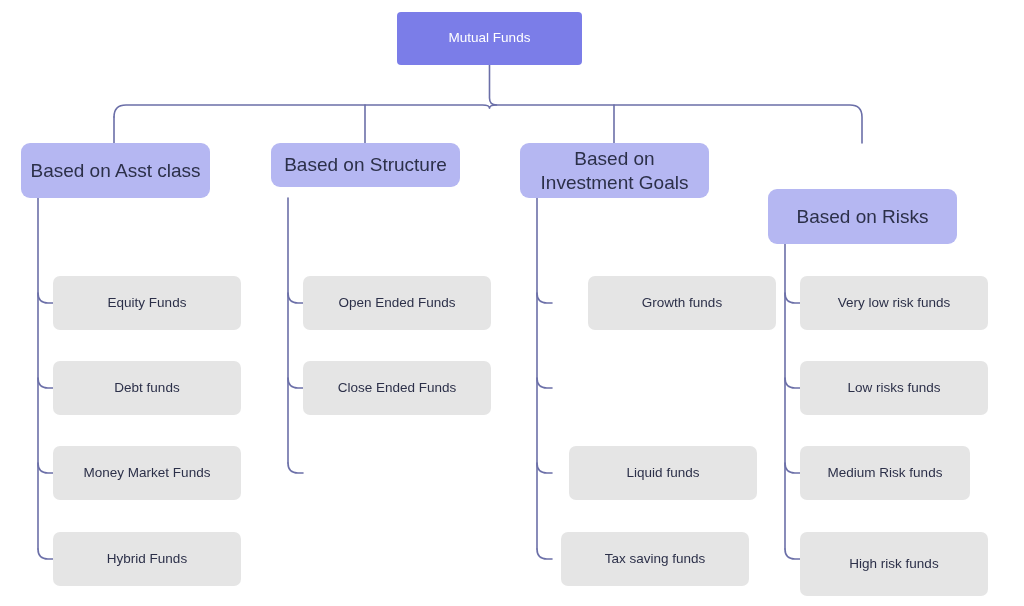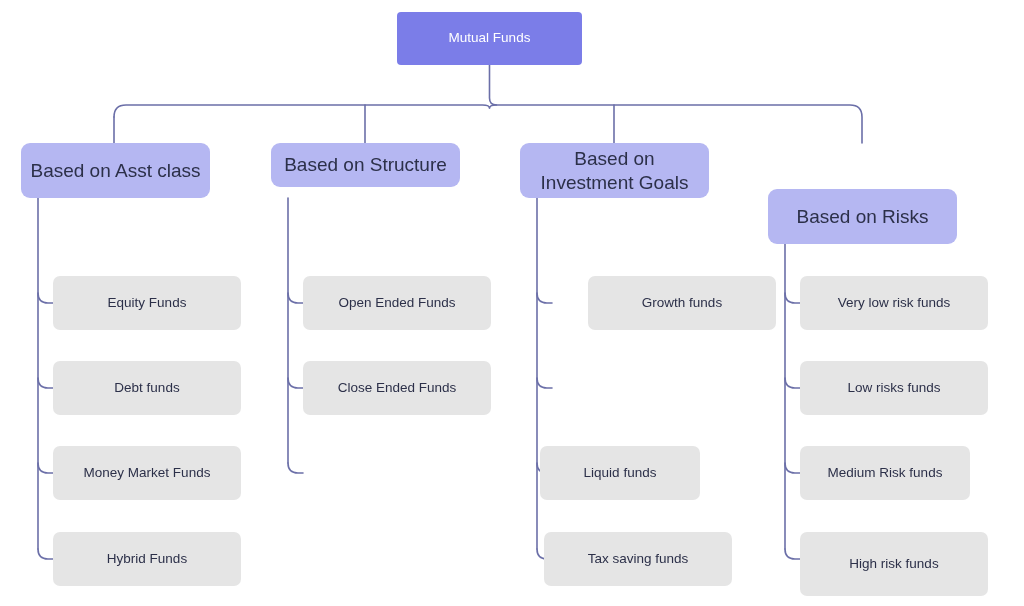--- a/index.html
+++ b/index.html
@@ -118,24 +118,24 @@
     </div>
     <div class="node node-leaf" style="left: 303px; top: 361px; width: 188px; height: 54px;">
       <span class="node-label">Close Ended Funds</span>
     </div>
     <div class="node node-branch" style="left: 520px; top: 143px; width: 189px; height: 55px;">
       <span class="node-label">Based on Investment Goals</span>
     </div>
     <div class="node node-leaf" style="left: 552px; top: 276px; width: 188px; height: 54px; margin-left: 36px;">
       <span class="node-label">Growth funds</span>
     </div>
-    <div class="node node-leaf" style="left: 540px; top: 446px; width: 160px; height: 54px; justify-content: center;">
+    <div class="node node-leaf" style="left: 569px; top: 446px; width: 188px; height: 54px; justify-content: center;">
       <span class="node-label">Liquid funds</span>
     </div>
-    <div class="node node-leaf" style="left: 544px; top: 532px; width: 188px; height: 54px;">
+    <div class="node node-leaf" style="left: 561px; top: 532px; width: 188px; height: 54px;">
       <span class="node-label">Tax saving funds</span>
     </div>
     <div class="node node-branch" style="left: 768px; top: 143px; width: 189px; height: 55px; margin-top: 46px;">
       <span class="node-label">Based on Risks</span>
     </div>
     <div class="node node-leaf" style="left: 800px; top: 276px; width: 188px; height: 54px;">
       <span class="node-label">Very low risk funds</span>
     </div>
     <div class="node node-leaf" style="left: 800px; top: 361px; width: 188px; height: 54px;">
       <span class="node-label">Low risks funds</span>

